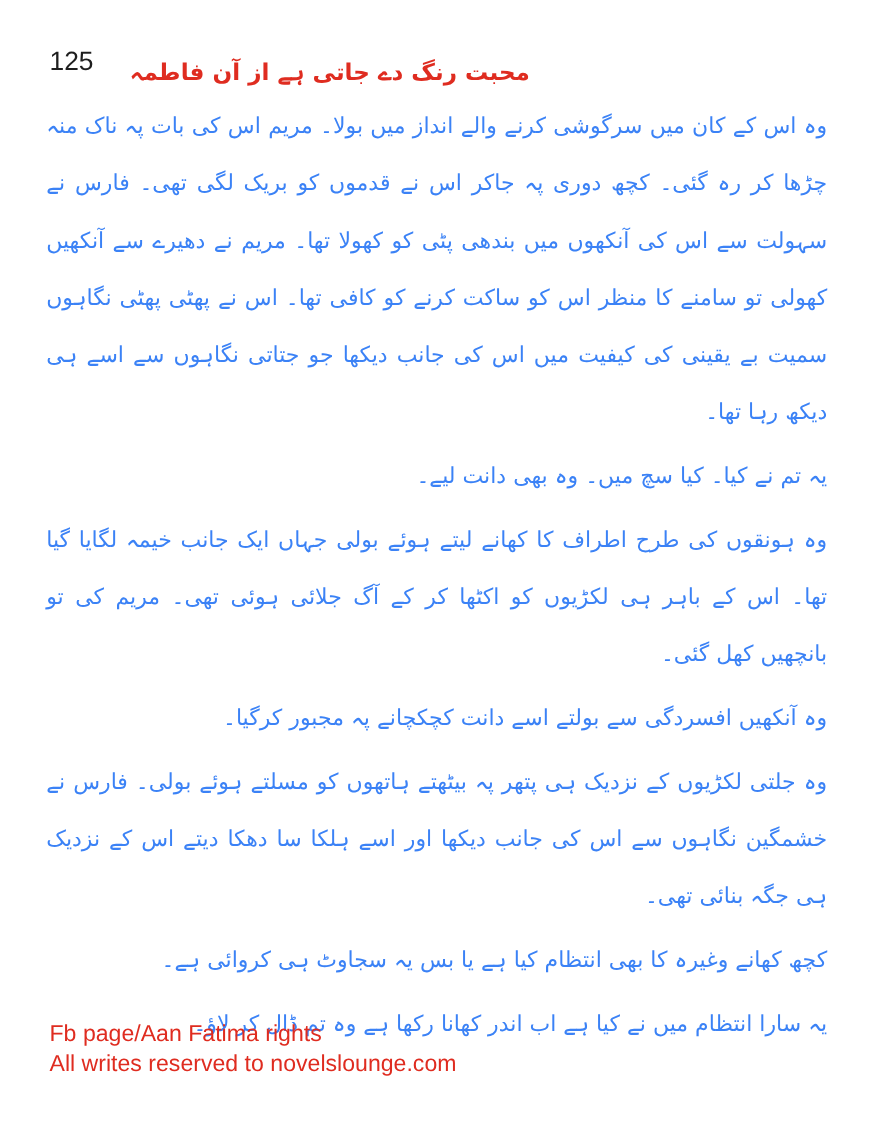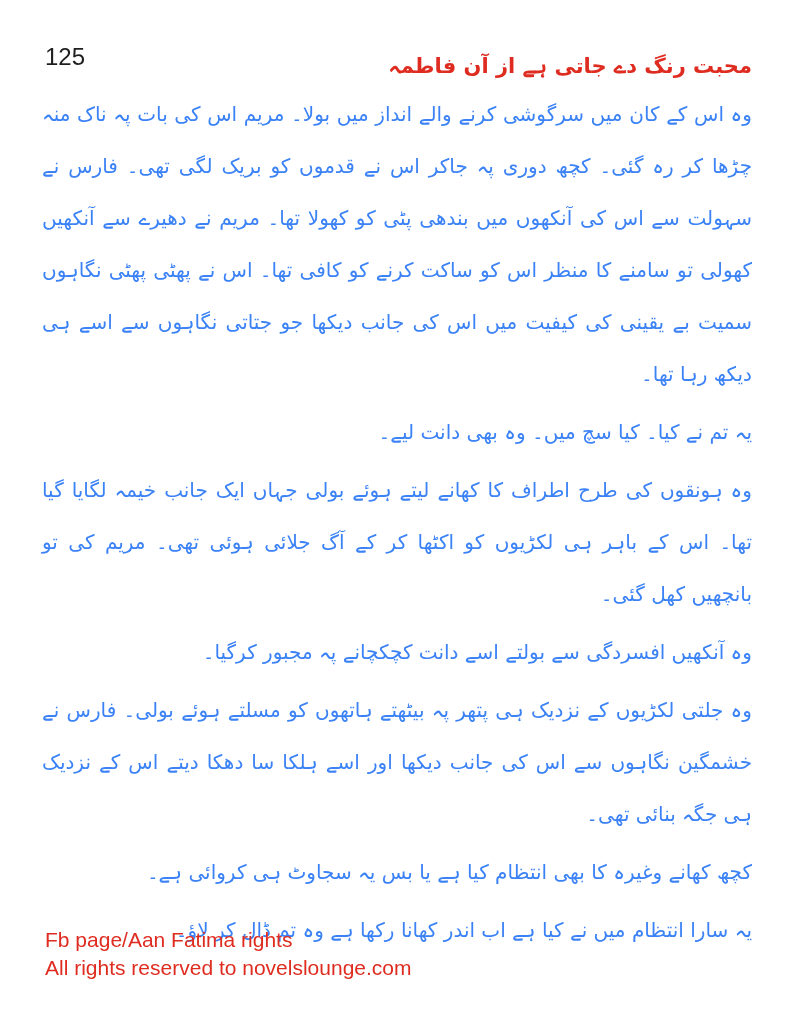--- a/index.html
+++ b/index.html
@@ -11,23 +11,24 @@
     position: relative;
     width: 792px;
     height: 1024px;
     margin: 0 auto;
     background: #ffffff;
     overflow: hidden;
     font-family: "DejaVu Sans", sans-serif;
   }
   .page-header {
     display: flex;
-    justify-content: space-between;
+    justify-content: flex-start;
     align-items: flex-start;
     padding: 44px 40px 0 45px;
+    gap: 33px;
   }
   .page-number {
     font-family: "Liberation Sans", sans-serif;
     font-size: 24px;
     color: #1e1e1e;
     line-height: 1.1;
   }
   .book-title {
     direction: rtl;
     font-family: "DejaVu Sans", sans-serif;
@@ -76,16 +77,16 @@
     <p dir="rtl" lang="ur">یہ تم نے کیا۔ کیا سچ میں۔ وہ بھی دانت لیے۔</p>
     <p dir="rtl" lang="ur">وہ ہونقوں کی طرح اطراف کا کھانے لیتے ہوئے بولی جہاں ایک جانب خیمہ لگایا گیا تھا۔ اس کے باہر ہی لکڑیوں کو اکٹھا کر کے آگ جلائی ہوئی تھی۔ مریم کی تو بانچھیں کھل گئی۔</p>
     <p dir="rtl" lang="ur">وہ آنکھیں افسردگی سے بولتے اسے دانت کچکچانے پہ مجبور کرگیا۔</p>
     <p dir="rtl" lang="ur">وہ جلتی لکڑیوں کے نزدیک ہی پتھر پہ بیٹھتے ہاتھوں کو مسلتے ہوئے بولی۔ فارس نے خشمگین نگاہوں سے اس کی جانب دیکھا اور اسے ہلکا سا دھکا دیتے اس کے نزدیک ہی جگہ بنائی تھی۔</p>
     <p dir="rtl" lang="ur">کچھ کھانے وغیرہ کا بھی انتظام کیا ہے یا بس یہ سجاوٹ ہی کروائی ہے۔</p>
     <p dir="rtl" lang="ur">یہ سارا انتظام میں نے کیا ہے اب اندر کھانا رکھا ہے وہ تم ڈال کر لاؤ۔</p>
   </div>
 
   <div class="page-footer">
     <div>Fb page/Aan Fatima rights</div>
-    <div>All rights reserved to novelslounge.com</div>
+    <div>All writes reserved to novelslounge.com</div>
   </div>
 
 </div>
 
 </body></html>

